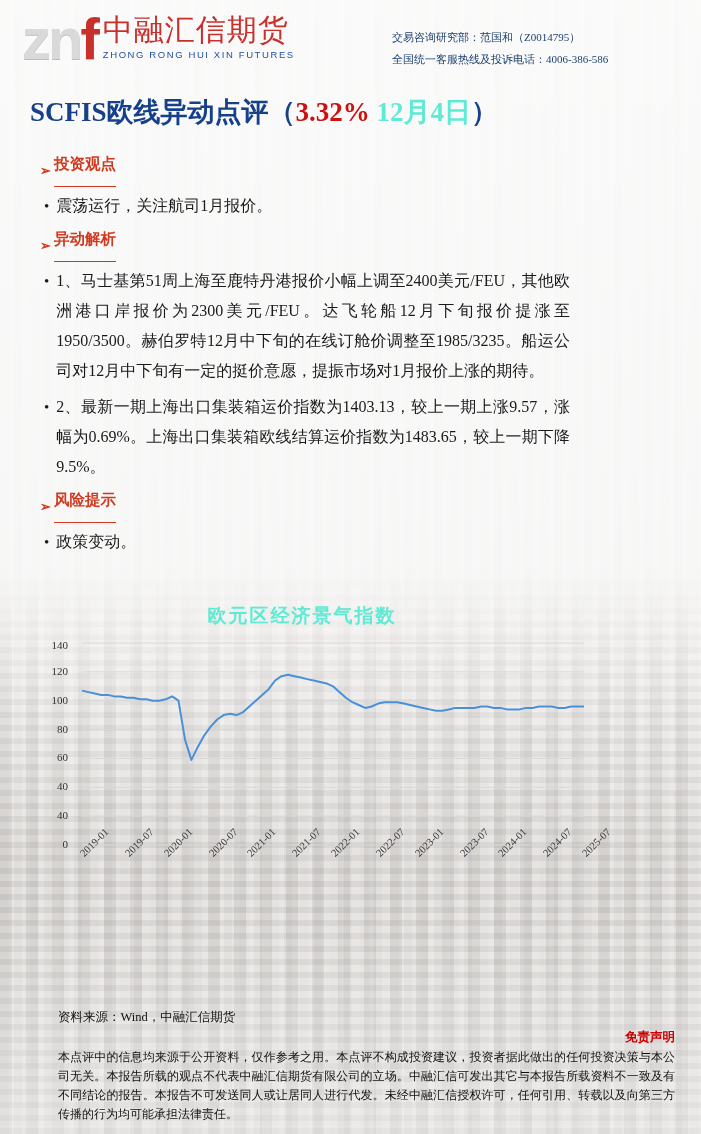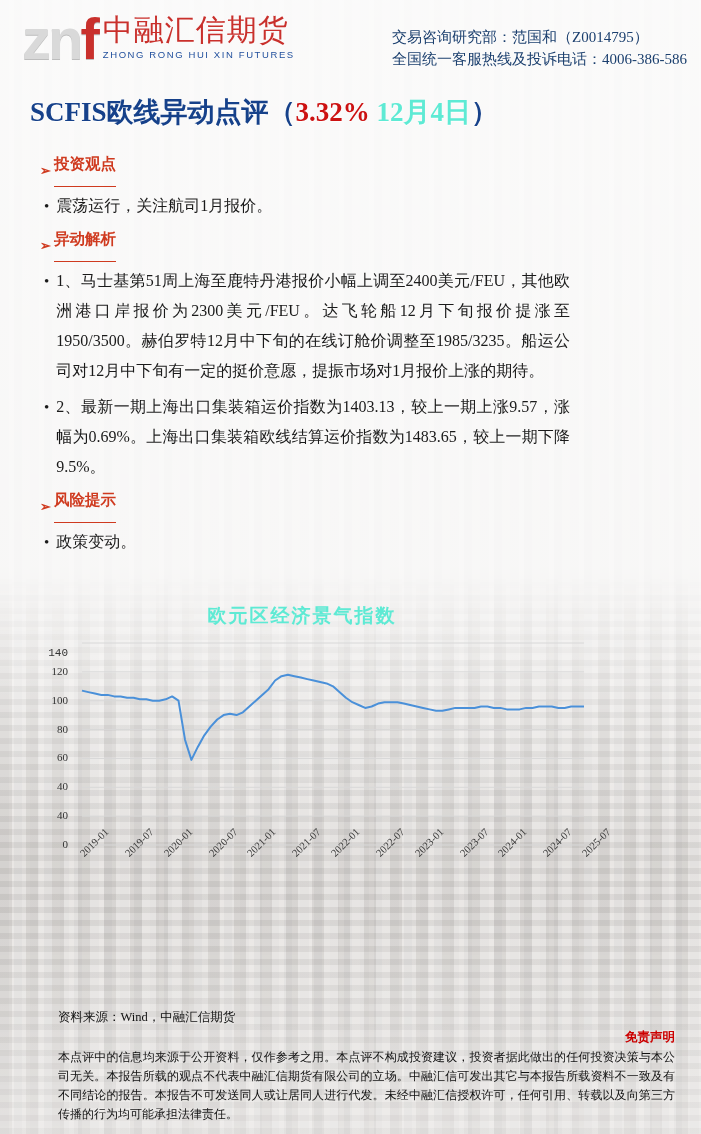--- a/index.html
+++ b/index.html
@@ -50,21 +50,21 @@
     letter-spacing:1px; line-height:32px;
     font-family:"Liberation Serif", serif;
   }
   .logo-en {
     font-family:"Liberation Sans", sans-serif;
     font-size:9.5px; color:#1f4e9c; letter-spacing:1.6px;
     margin-top:3px;
   }
   .contact {
     position:absolute; left:392px; top:26px;
-    font-size:15px; color:#1b3f6e; line-height:22px;
+    font-size:11px; color:#1b3f6e; line-height:22px;
     font-family:"Liberation Serif", serif;
   }
   .contact div { white-space:nowrap; }
 
   
   .title-bar { padding:6px 0 0 30px; }
   .title {
     font-size:27px; font-weight:700; color:#16418a;
     letter-spacing:0px; line-height:36px;
     text-shadow:0 1px 0 rgba(255,255,255,.8);
@@ -191,21 +191,21 @@
             <line x1="48" x2="550" y1="8" y2="8" stroke="#d8d8d8" stroke-width="1"></line>
             <path d="M 48.0 55.6 L 54.4 57.1 L 60.9 58.5 L 67.3 59.9 L 73.7 59.9 L 80.2 61.4 L 86.6 61.4 L 93.1 62.8 L 99.5 62.8 L 105.9 64.3 L 112.4 64.3 L 118.8 65.7 L 125.2 65.7 L 131.7 64.3 L 138.1 61.4 L 144.5 65.7 L 151.0 104.7 L 157.4 124.9 L 163.8 111.9 L 170.3 100.3 L 176.7 91.7 L 183.2 84.5 L 189.6 80.1 L 196.0 78.7 L 202.5 80.1 L 208.9 77.3 L 215.3 71.5 L 221.8 65.7 L 228.2 59.9 L 234.6 54.2 L 241.1 45.5 L 247.5 41.2 L 253.9 39.7 L 260.4 41.2 L 266.8 42.6 L 273.3 44.1 L 279.7 45.5 L 286.1 47.0 L 292.6 48.4 L 299.0 51.3 L 305.4 57.1 L 311.9 62.8 L 318.3 67.2 L 324.7 70.0 L 331.2 72.9 L 337.6 71.5 L 344.1 68.6 L 350.5 67.2 L 356.9 67.2 L 363.4 67.2 L 369.8 68.6 L 376.2 70.0 L 382.7 71.5 L 389.1 72.9 L 395.5 74.4 L 402.0 75.8 L 408.4 75.8 L 414.8 74.4 L 421.3 72.9 L 427.7 72.9 L 434.2 72.9 L 440.6 72.9 L 447.0 71.5 L 453.5 71.5 L 459.9 72.9 L 466.3 72.9 L 472.8 74.4 L 479.2 74.4 L 485.6 74.4 L 492.1 72.9 L 498.5 72.9 L 504.9 71.5 L 511.4 71.5 L 517.8 71.5 L 524.3 72.9 L 530.7 72.9 L 537.1 71.5 L 543.6 71.5 L 550.0 71.5" fill="none" stroke="#4a90d9" stroke-width="2" stroke-linejoin="round"></path>
           </svg>
       <div class="ylab" style="top: 203px;">0</div>
           <div class="ylab" style="top: 174.143px;">40</div>
           <div class="ylab" style="top: 145.286px;">40</div>
           <div class="ylab" style="top: 116.429px;">60</div>
           <div class="ylab" style="top: 87.5714px;">80</div>
           <div class="ylab" style="top: 58.7143px;">100</div>
           <div class="ylab" style="top: 29.8571px;">120</div>
-          <div class="ylab" style="top: 12px; font-family: Liberation Mono, monospace;">140</div>
+          <div class="ylab" style="top: 4px;">140</div>
           <div class="xlab" style="left: 44px; top: 216px;">2019-01</div>
           <div class="xlab" style="left: 89.0513px; top: 216px;">2019-07</div>
           <div class="xlab" style="left: 127.667px; top: 216px;">2020-01</div>
           <div class="xlab" style="left: 172.718px; top: 216px;">2020-07</div>
           <div class="xlab" style="left: 211.333px; top: 216px;">2021-01</div>
           <div class="xlab" style="left: 256.385px; top: 216px;">2021-07</div>
           <div class="xlab" style="left: 295px; top: 216px;">2022-01</div>
           <div class="xlab" style="left: 340.051px; top: 216px;">2022-07</div>
           <div class="xlab" style="left: 378.667px; top: 216px;">2023-01</div>
           <div class="xlab" style="left: 423.718px; top: 216px;">2023-07</div>

